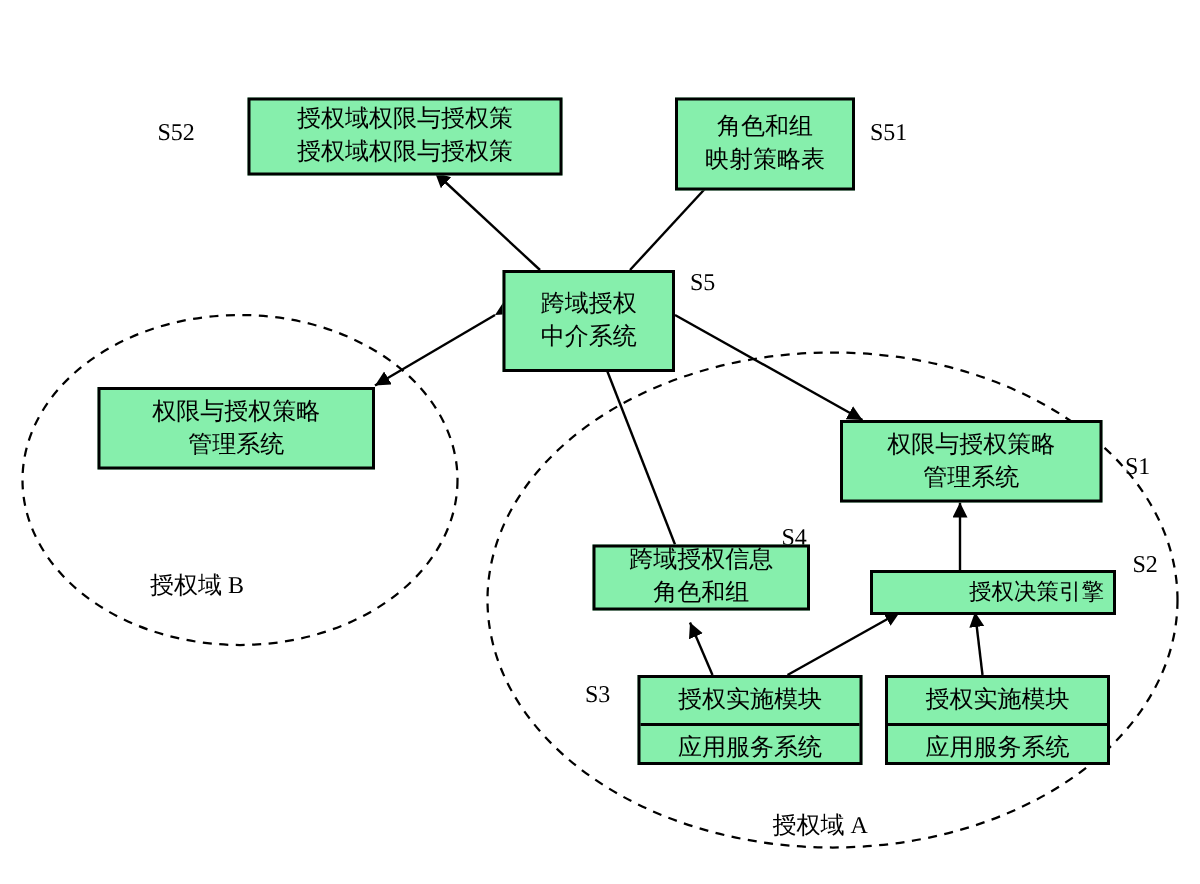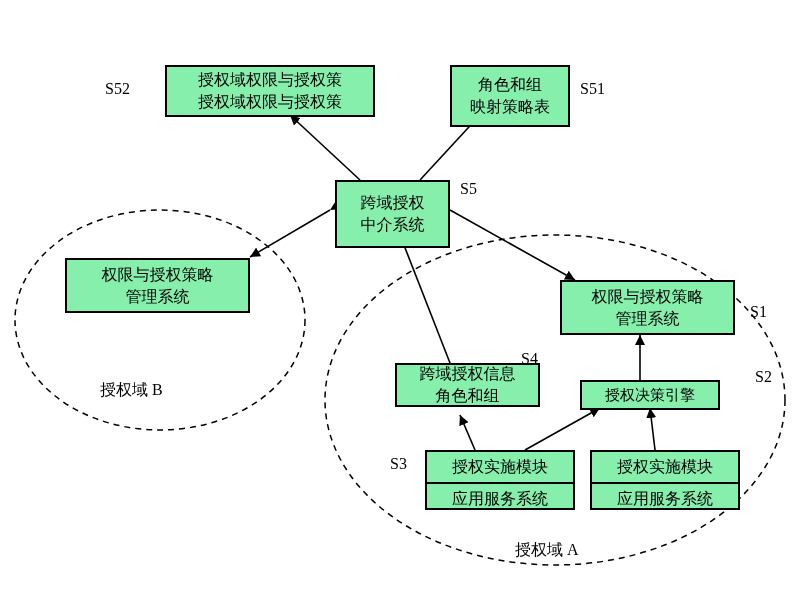--- a/index.html
+++ b/index.html
@@ -109,21 +109,21 @@
   <div class="box" style="left:560px; top:280px; width:175px; height:55px;">
     <span>权限与授权策略</span>
     <span>管理系统</span>
   </div>
 
   <div class="box" style="left:395px; top:363px; width:145px; height:44px;">
     <span>跨域授权信息</span>
     <span>角色和组</span>
   </div>
 
-  <div class="box small" style="left:580px; top:380px; width:140px; height:30px;">
+  <div class="box small" style="left:580px; top:380px; width:164px; height:30px;text-align:right;">
     <span>授权决策引擎</span>
   </div>
 
   <div class="box" style="left:425px; top:450px; width:150px; height:60px; padding:0; justify-content:flex-start;">
     <div style="border-bottom:2px solid #000; padding:4px 0;">授权实施模块</div>
     <div style="padding:4px 0;">应用服务系统</div>
   </div>
 
   <div class="box" style="left:590px; top:450px; width:150px; height:60px; padding:0; justify-content:flex-start;">
     <div style="border-bottom:2px solid #000; padding:4px 0;">授权实施模块</div>

